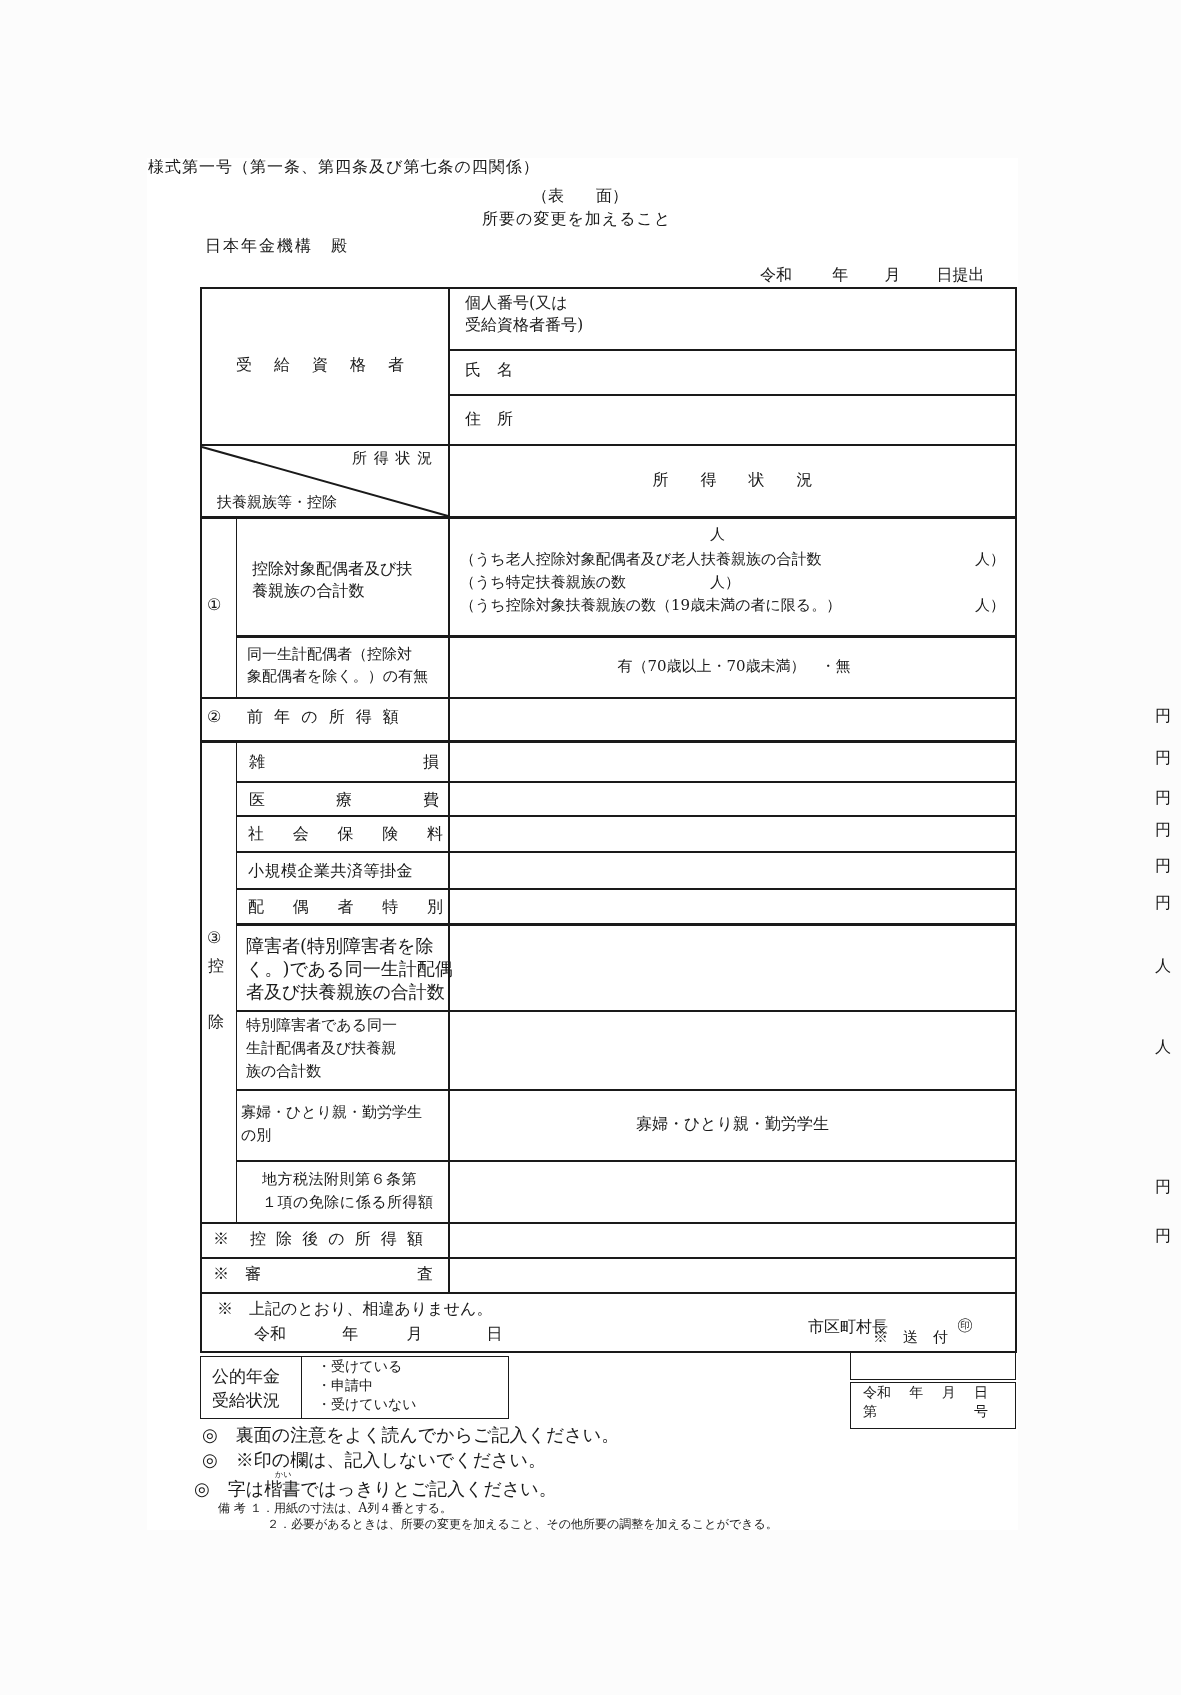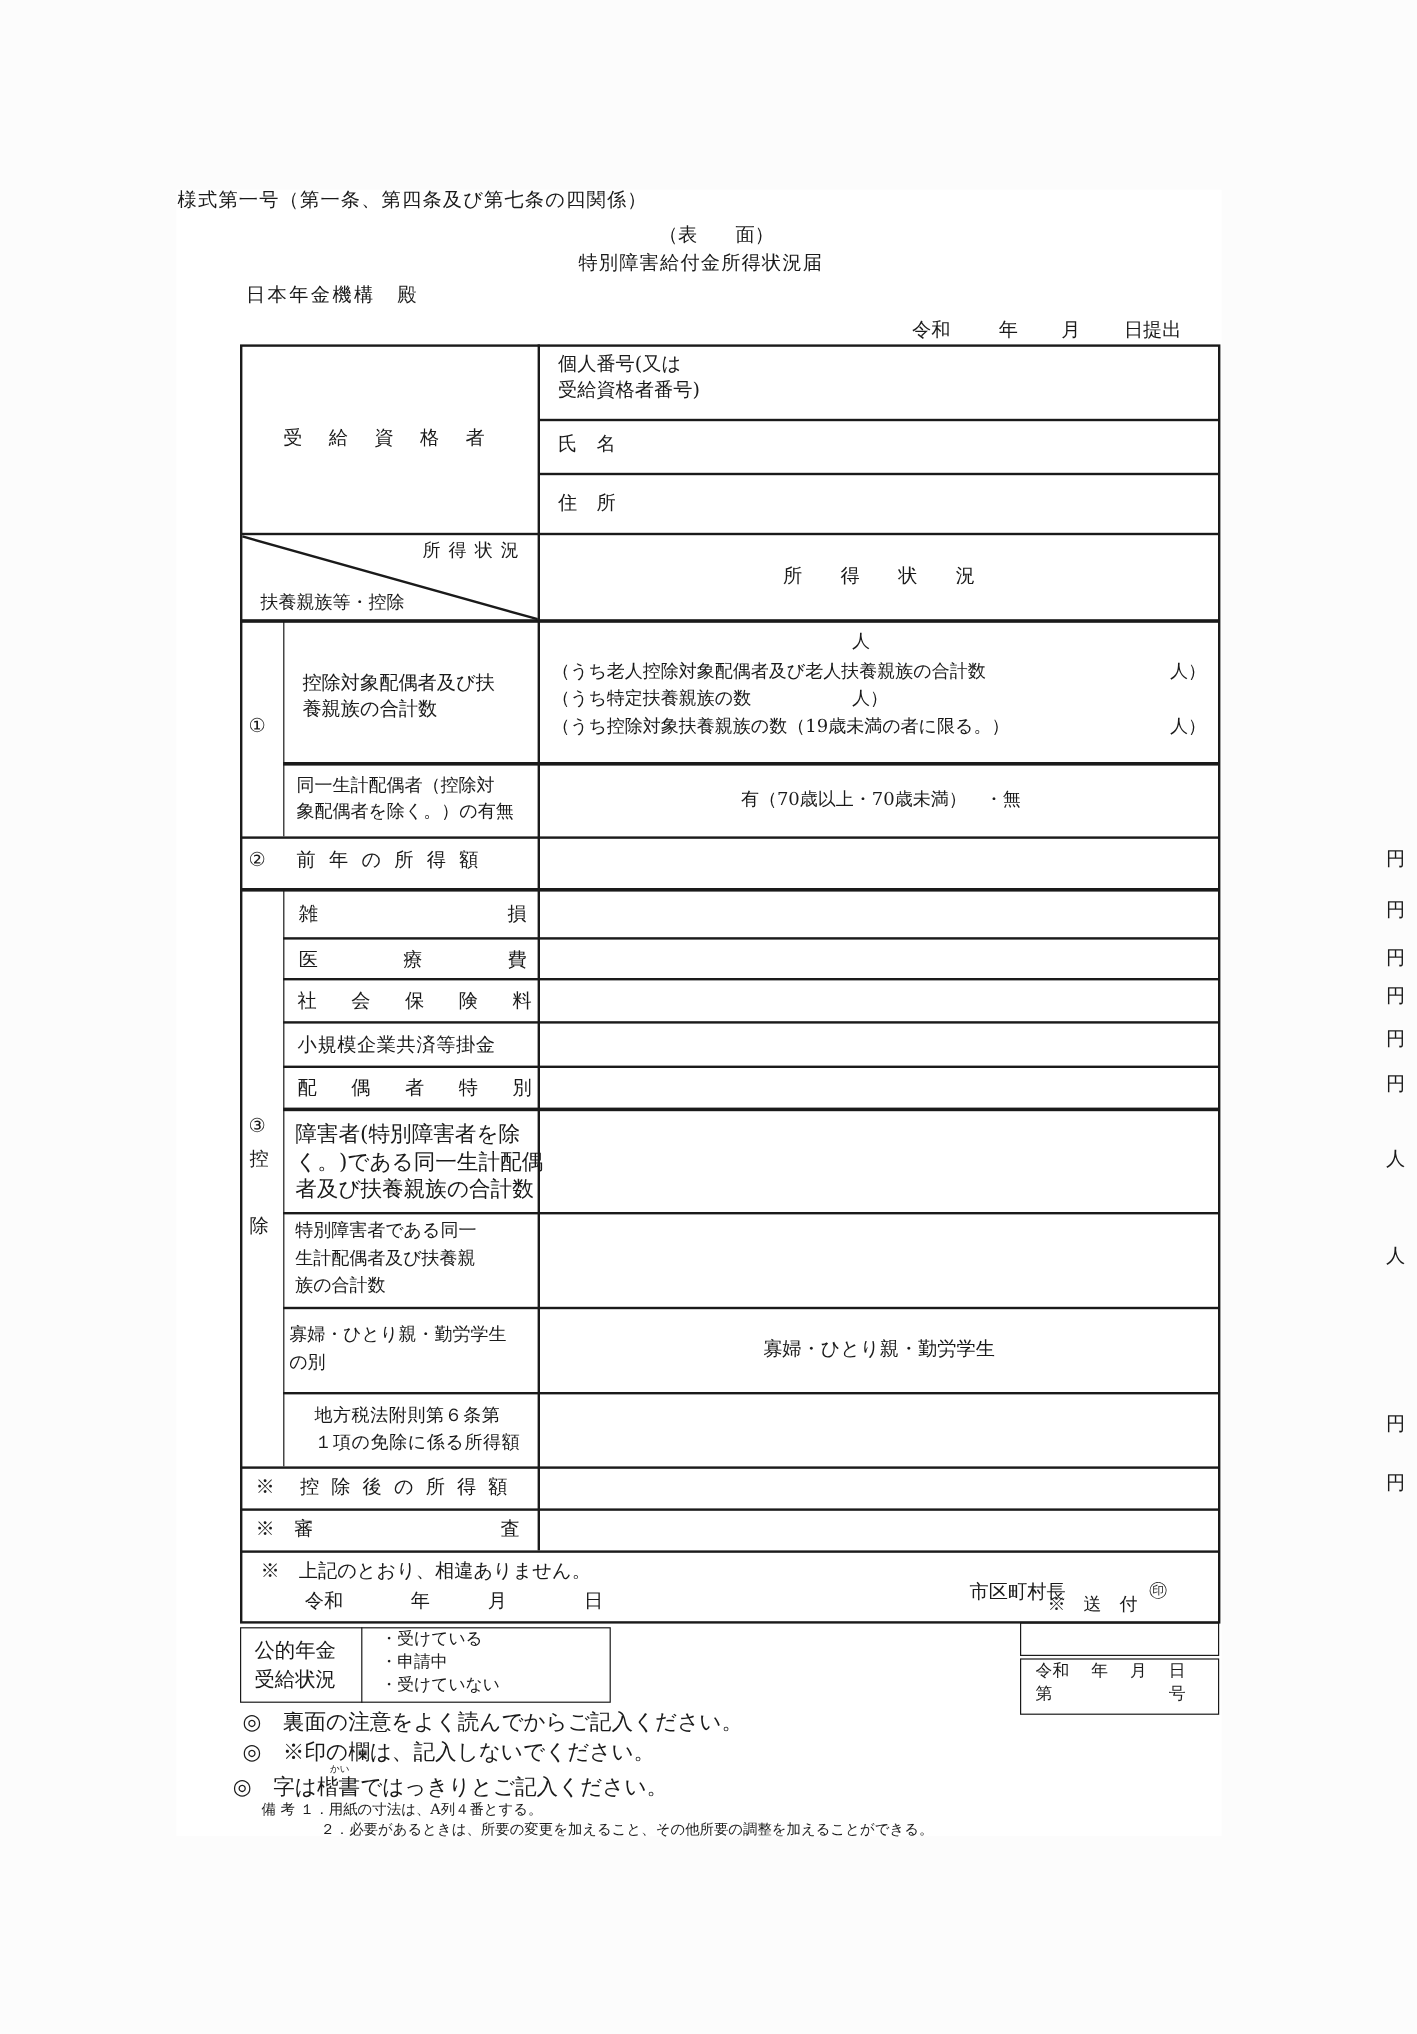--- a/index.html
+++ b/index.html
@@ -28,22 +28,22 @@
   .ctr { position:absolute; text-align:center; font-size:16px; }
 
   .field { position:absolute; background:transparent; }
 </style>
 </head>
 <body>
 
 <div class="paper"></div>
 
 <div class="abs t16" style="left:148px;top:157px;letter-spacing:1px;">様式第一号（第一条、第四条及び第七条の四関係）</div>
-<div class="abs t16" style="left:549px;top:186px;">（表　　面）</div>
-<div class="abs t16" style="left:482px;top:209px;letter-spacing:1px;">特別障害給付金所得状況届</div>
+<div class="abs t16" style="left:532px;top:186px;">（表　　面）</div>
+<div class="abs t16" style="left:482px;top:209px;letter-spacing:1px;">所要の変更を加えること</div>
 <div class="abs t16" style="left:205px;top:236px;letter-spacing:2px;font-family:Liberation Serif, serif;">日本年金機構　殿</div>
 
 <div class="abs t16" style="left:760px;top:265px;">
   <span>令和</span>
   <span class="field" style="position:relative;display:inline-block;width:30px;"></span>
   <span>年</span>
   <span class="field" style="position:relative;display:inline-block;width:26px;"></span>
   <span>月</span>
   <span class="field" style="position:relative;display:inline-block;width:26px;"></span>
   <span>日提出</span>

